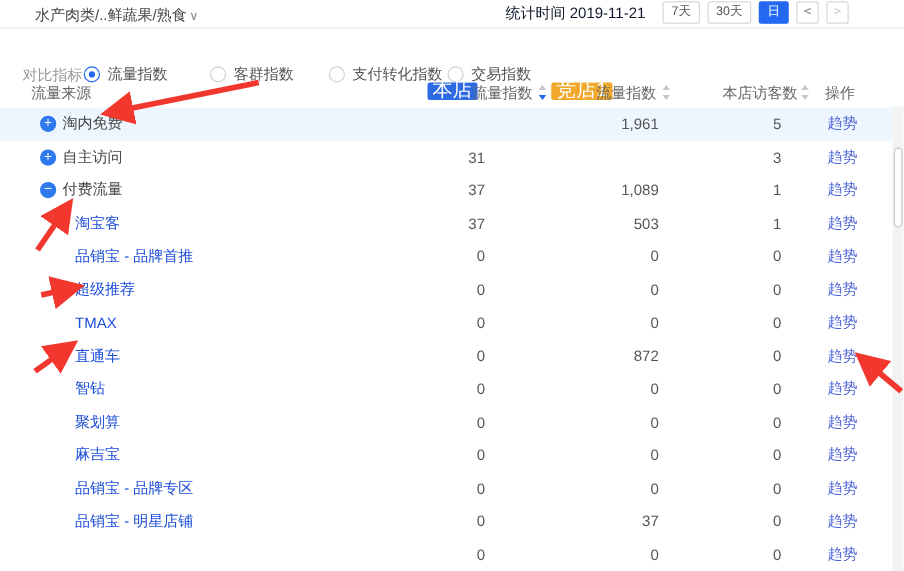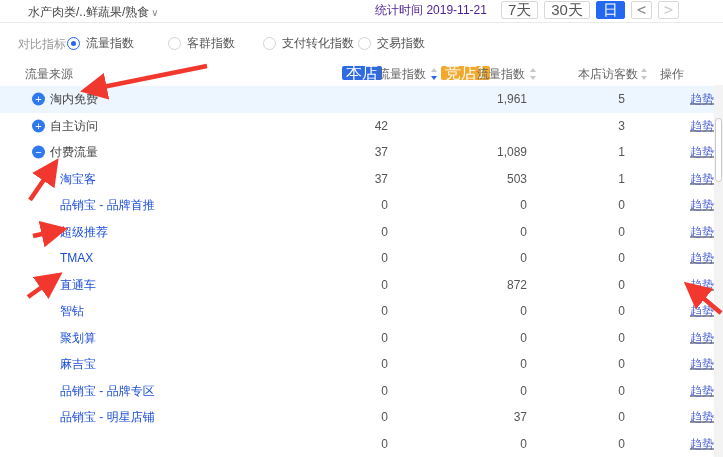--- a/index.html
+++ b/index.html
@@ -7,31 +7,31 @@
   .screen {
     position:relative; width:723px; height:457px; background:#fff;
     font-family:"Liberation Sans","DejaVu Sans",sans-serif; font-size:12px; color:#333;
     overflow:hidden;
   }
   
   .topbar { position:absolute; top:0; left:0; width:723px; height:22px; }
   .breadcrumb { position:absolute; left:28px; top:4px; color:#444; cursor:pointer; }
   .breadcrumb .caret { font-size:10px; color:#888; margin-left:2px; }
   .top-controls { position:absolute; right:44px; top:1px; display:flex; align-items:center; gap:6px; }
-  .stat-time { color:#4c1d95; margin-right:8px; }
+  .stat-time { color:#0f172a; margin-right:8px; }
   .btn {
     height:18px; line-height:16px; padding:0 6px; border:1px solid #d9d9d9;
-    border-radius:2px; background:#fff; color:#555; font-size:15px; text-align:center; cursor:pointer;
+    border-radius:2px; background:#fff; color:#555; font-size:10px; text-align:center; cursor:pointer;
   }
   .btn.active { background:#2468f2; border-color:#2468f2; color:#fff; }
   .btn.nav { padding:0 5px; color:#888; font-family:"DejaVu Sans Mono",monospace; }
   .btn.nav.disabled { color:#ccc; }
   .divider { position:absolute; top:22px; left:0; width:723px; border-top:1px solid #ebebeb; }
   
-  .filter-row { position:absolute; top:33px; left:0; width:612px; height:20px; }
+  .filter-row { position:absolute; top:49px; left:0; width:612px; height:20px; }
   .filter-label { position:absolute; left:18px; top:3px; color:#999; }
   .radio-item { position:absolute; top:2px; display:flex; align-items:center; gap:6px; cursor:pointer; }
   .radio-item .rb {
     width:13px; height:13px; border-radius:50%; border:1px solid #d0d3d9; background:#fff;
     position:relative; flex:0 0 auto;
   }
   .radio-item.checked .rb { border-color:#2468f2; }
   .radio-item.checked .rb::after {
     content:""; position:absolute; left:3px; top:3px; width:5px; height:5px;
     border-radius:50%; background:#2468f2;
@@ -56,21 +56,21 @@
   .expander {
     position:absolute; left:32px; top:50%; transform:translateY(-50%);
     width:13px; height:13px; border-radius:50%; background:#2e79ee; color:#fff;
     font-size:11px; line-height:12px; text-align:center; cursor:pointer;
   }
   .c-name { left:50px; color:#444; }
   .row.sub .c-name { left:60px; color:#1d4ed8; }
   .c-v1 { left:288px; width:100px; text-align:right; color:#555; }
   .c-v2 { left:427px; width:100px; text-align:right; color:#555; }
   .c-v3 { left:525px; width:100px; text-align:right; color:#555; }
-  .c-act { left:690px;text-decoration:underline; }
+  .c-act { left:662px; }
   .trend-link { color:#4d64d5; cursor:pointer; text-decoration:none; }
   
   .sb-track { position:absolute; right:0; top:85px; width:9px; height:372px; background:#f3f3f3; }
   .sb-thumb { position:absolute; right:1px; top:118px; width:7px; height:64px; background:#fff; border:1px solid #c9c9c9; border-radius:4px; cursor:pointer; }
   
   .arrows { position:absolute; inset:0; pointer-events:none; z-index:10; }
 </style>
 </head>
 <body>
 
@@ -135,21 +135,21 @@
       <div class="row hl">
       <span class="expander">+</span>
       <span class="cell c-name">淘内免费</span>
       <span class="cell c-v2">1,961</span>
       <span class="cell c-v3">5</span>
       <span class="cell c-act"><a class="trend-link">趋势</a></span>
     </div>
       <div class="row">
       <span class="expander">+</span>
       <span class="cell c-name">自主访问</span>
-      <span class="cell c-v1">42</span>
+      <span class="cell c-v1">31</span>
       <span class="cell c-v3">3</span>
       <span class="cell c-act"><a class="trend-link">趋势</a></span>
     </div>
       <div class="row">
       <span class="expander">−</span>
       <span class="cell c-name">付费流量</span>
       <span class="cell c-v1">37</span>
       <span class="cell c-v2">1,089</span>
       <span class="cell c-v3">1</span>
       <span class="cell c-act"><a class="trend-link">趋势</a></span>

